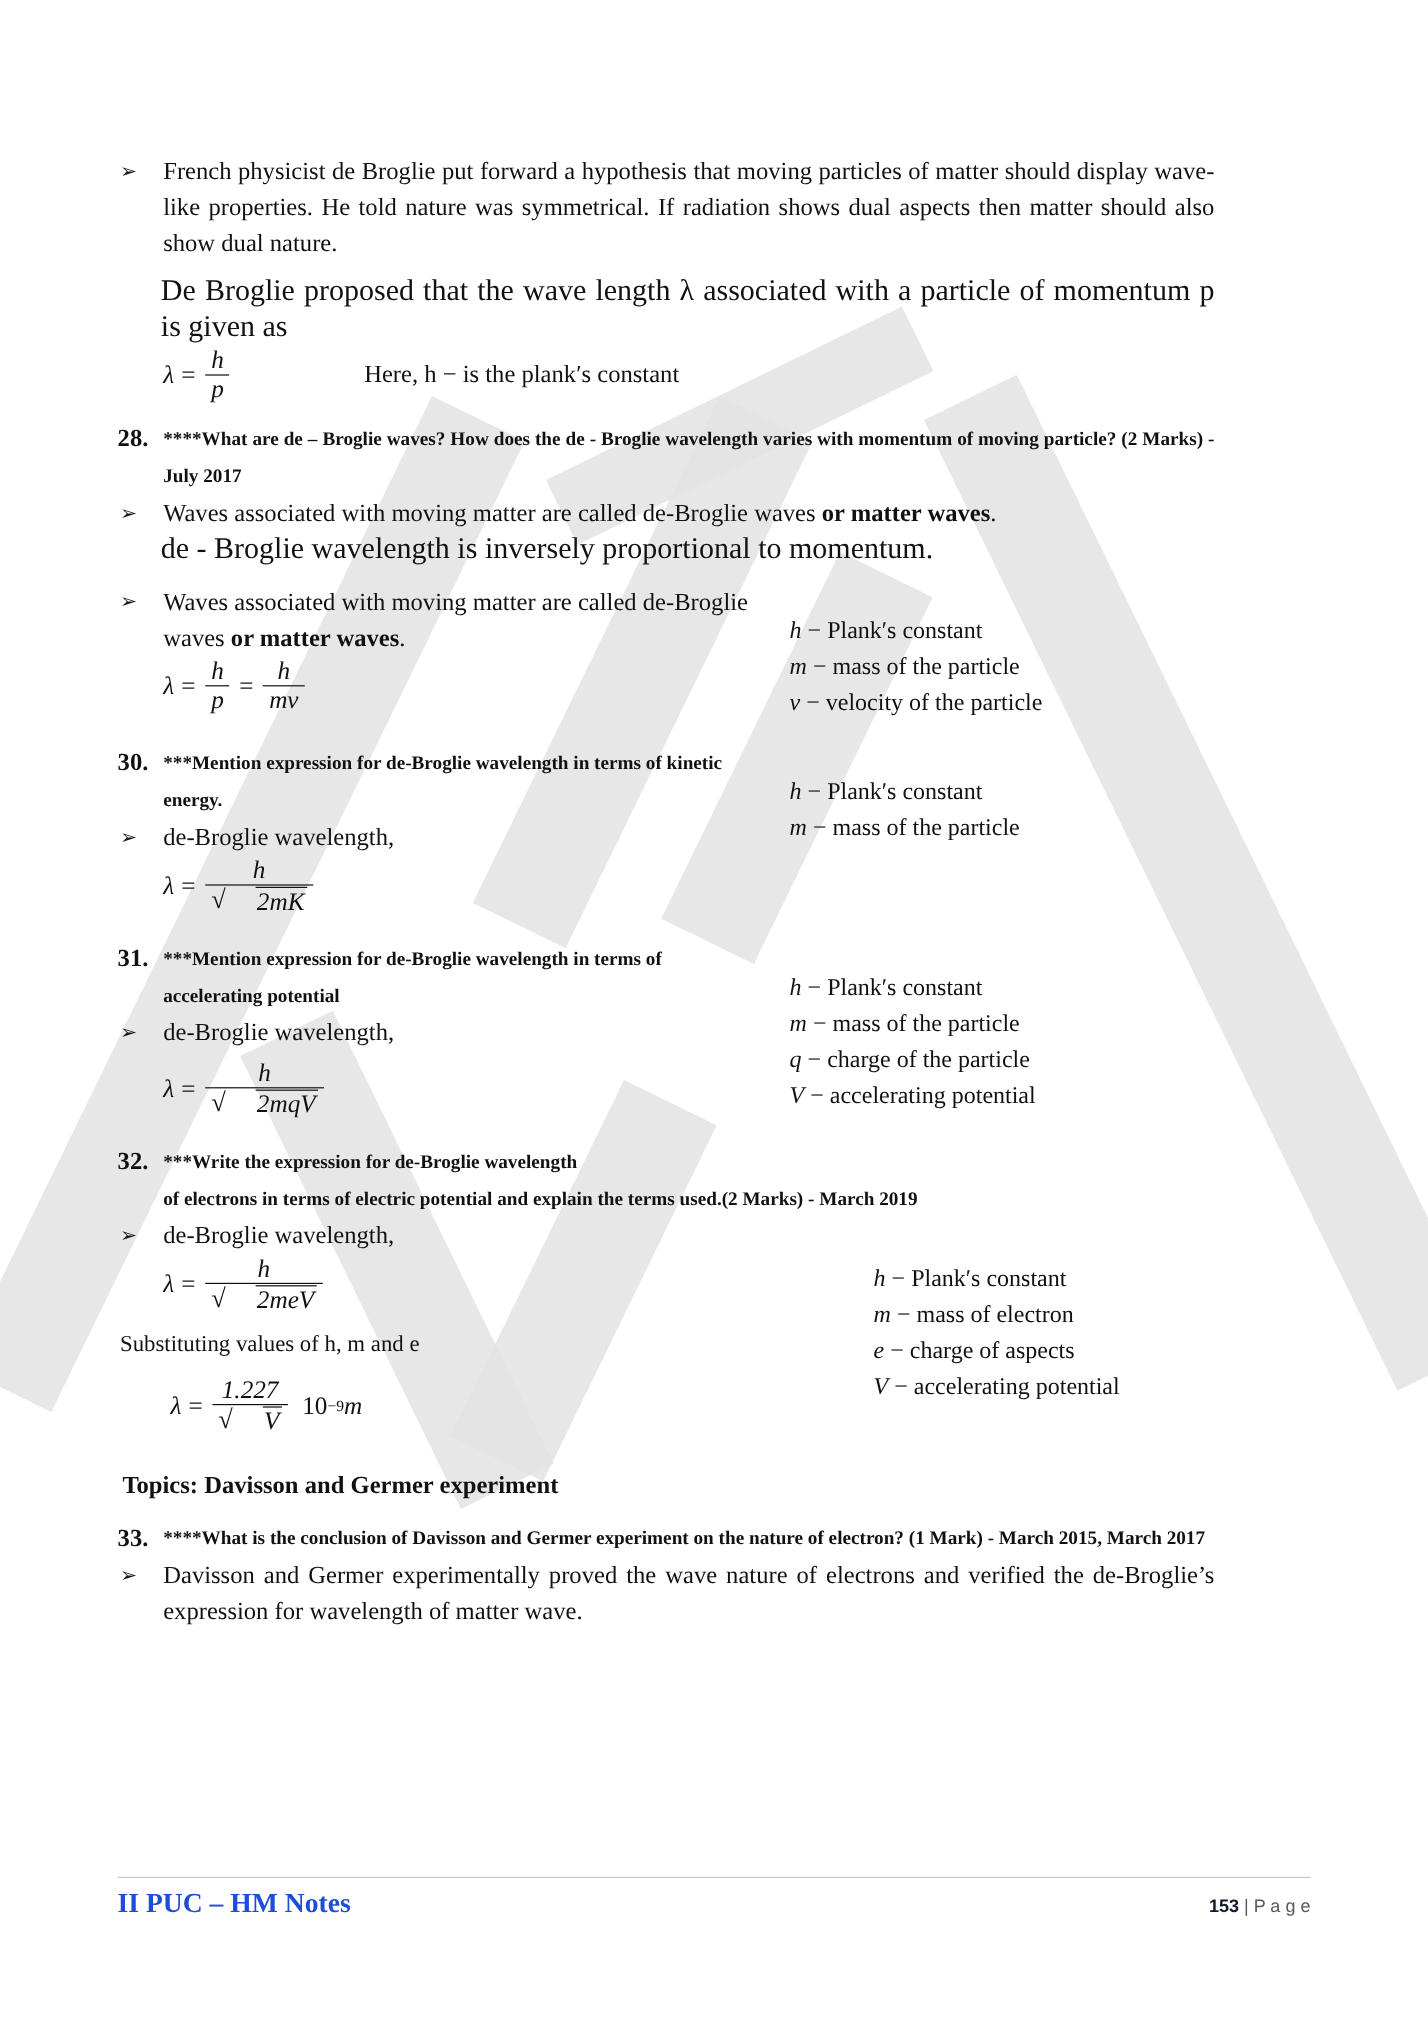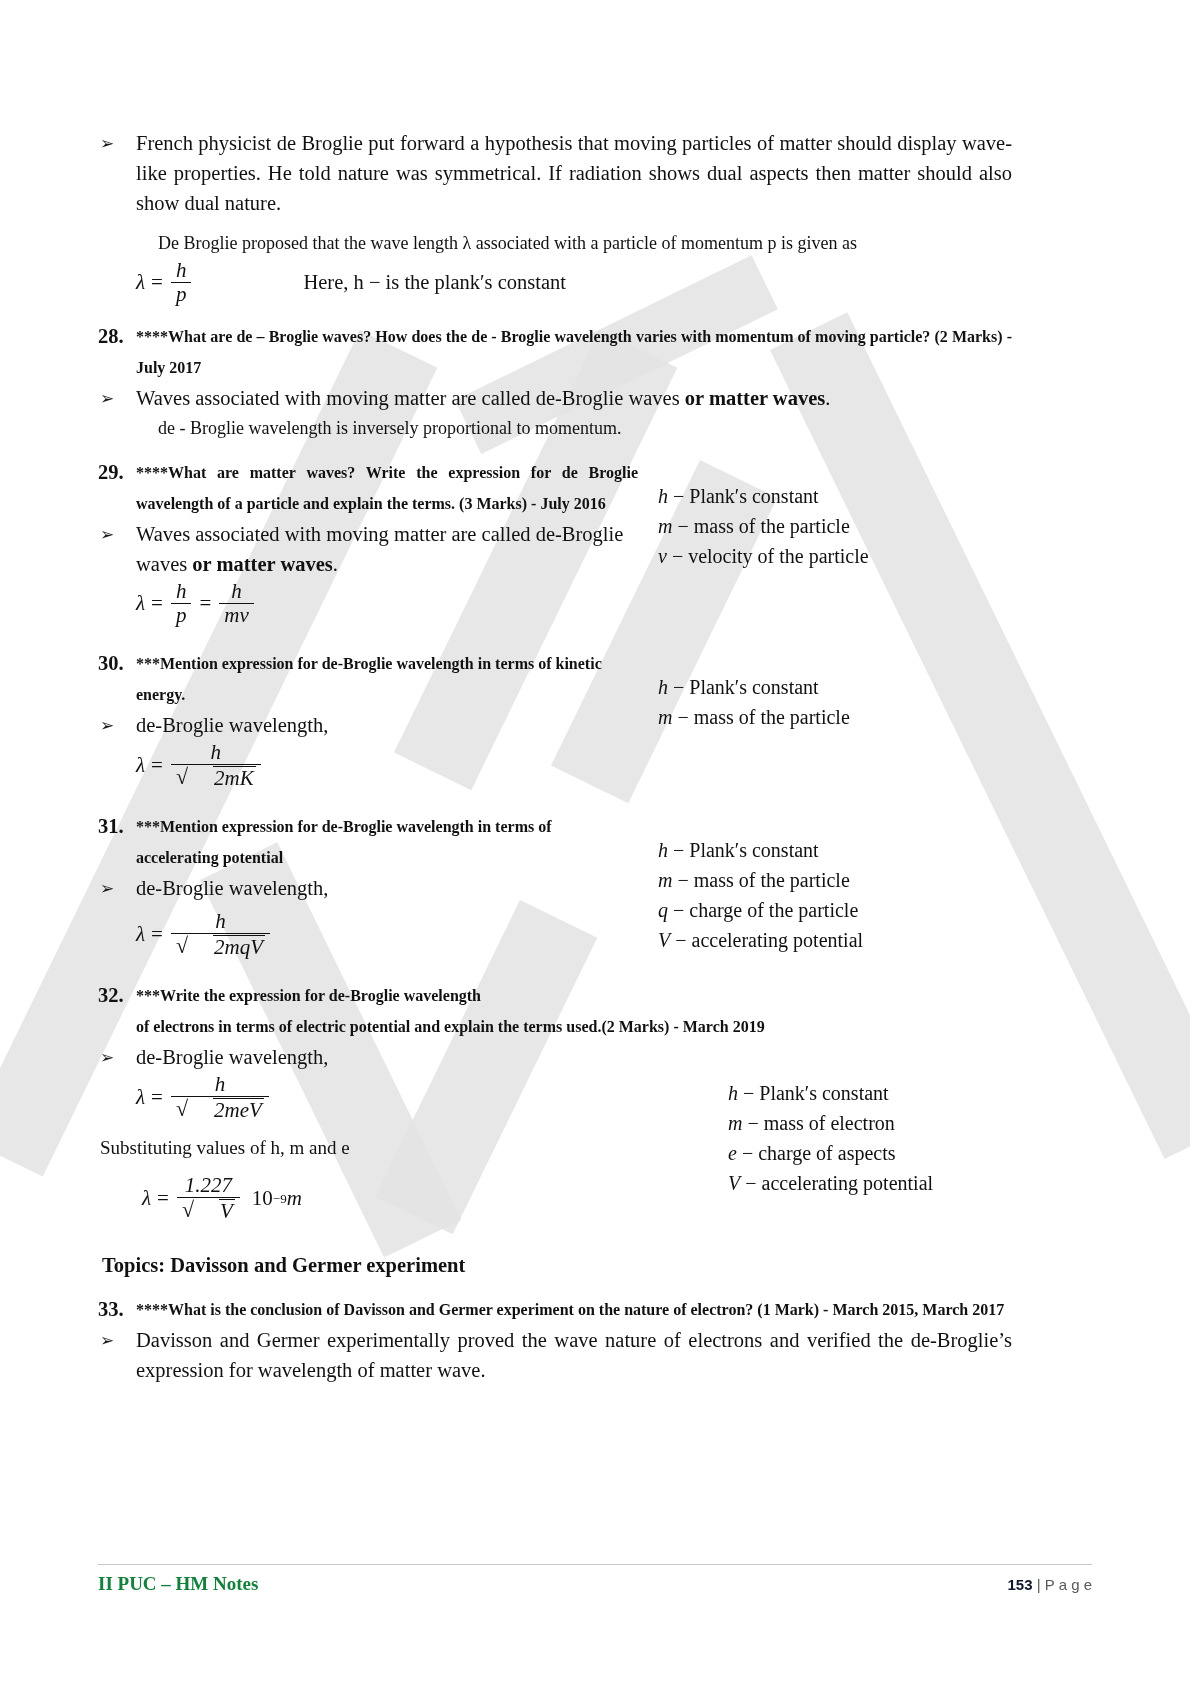--- a/index.html
+++ b/index.html
@@ -80,23 +80,23 @@
     line-height: 31px;
   }
   .qtext {
     flex: 1 1 auto;
     font-weight: bold;
     font-size: 16px;
     line-height: 31px;
   }
 
   .para {
-    font-size: 18px;
+    font-size: 25px;
     line-height: 30px;
-    margin-left: 60px;
+    margin-left: 36px;
   }
 
   
   .split {
     display: flex;
     align-items: flex-start;
   }
   .split > .left { flex: 0 0 540px; }
   .split > .right {
     flex: 1 1 auto;
@@ -182,22 +182,22 @@
     border-top: 1px solid #c8c8c8;
     margin-bottom: 8px;
   }
   #footer .frow {
     display: flex;
     justify-content: space-between;
     align-items: baseline;
   }
   #footer .fleft {
     font-weight: bold;
-    font-size: 19px;
-    color: #15803d;
+    font-size: 23px;
+    color: #1d4ed8;
   }
   #footer .fright {
     font-size: 15px;
     color: #595959;
     font-family: "Liberation Sans", sans-serif;
   }
   #footer .fright .pn { font-weight: bold; color: #0f172a; }
 </style>
 </head>
 <body>
@@ -248,24 +248,20 @@
       <div class="btext">
         <span>Waves associated with moving matter are called de-Broglie waves </span><b>or matter waves</b><span>.</span>
       </div>
     </div>
     <div class="para">de - Broglie wavelength is inversely proportional to momentum.</div>
 
     <div class="spacer14"></div>
 
     <div class="split">
       <div class="left">
-        <div class="qnum-row">
-          <div class="qnum">29.</div>
-          <div class="qtext just">****What are matter waves? Write the expression for de Broglie wavelength of a particle and explain the terms. (3 Marks) - July 2016</div>
-        </div>
         <div class="brow">
           <div class="bullet">➢</div>
           <div class="btext">
             <span>Waves associated with moving matter are called de-Broglie waves </span><b>or matter waves</b><span>.</span>
           </div>
         </div>
 
         <div class="mathline">
           <span class="math">
             <span>λ</span>

